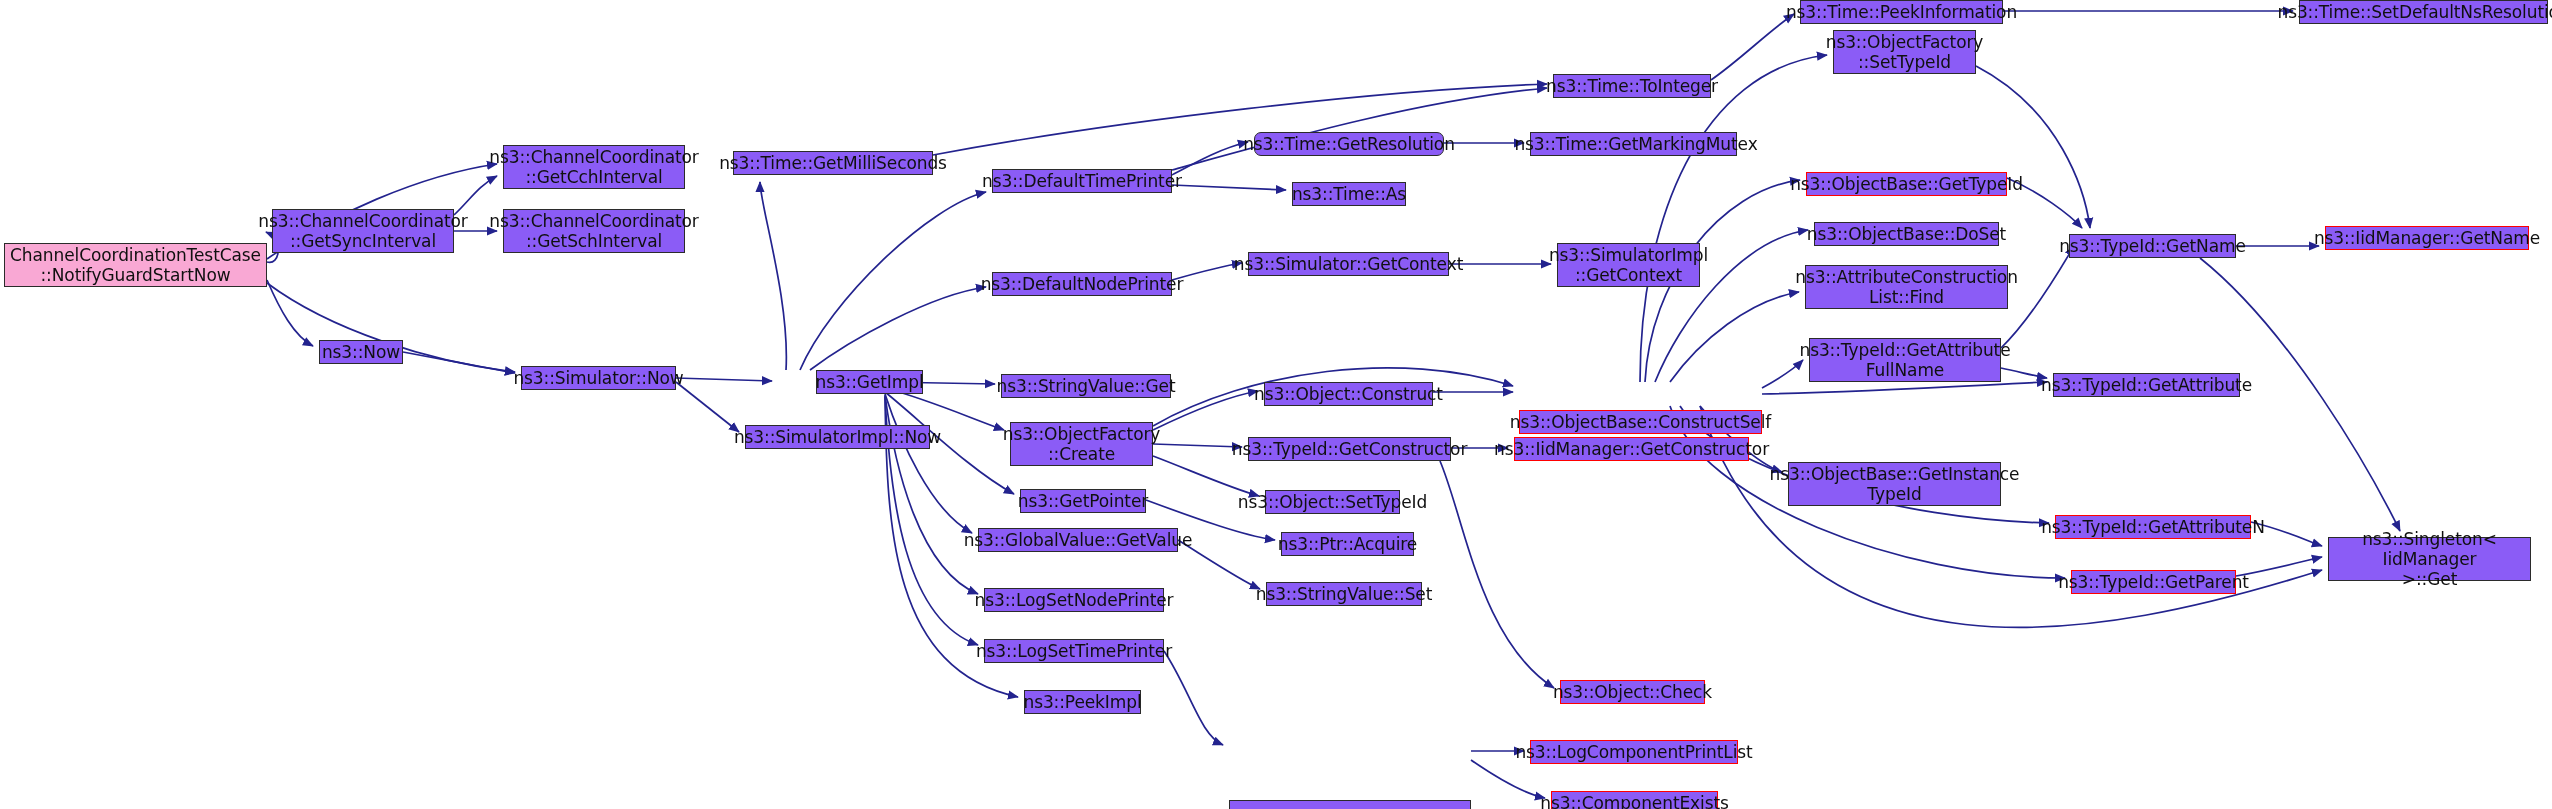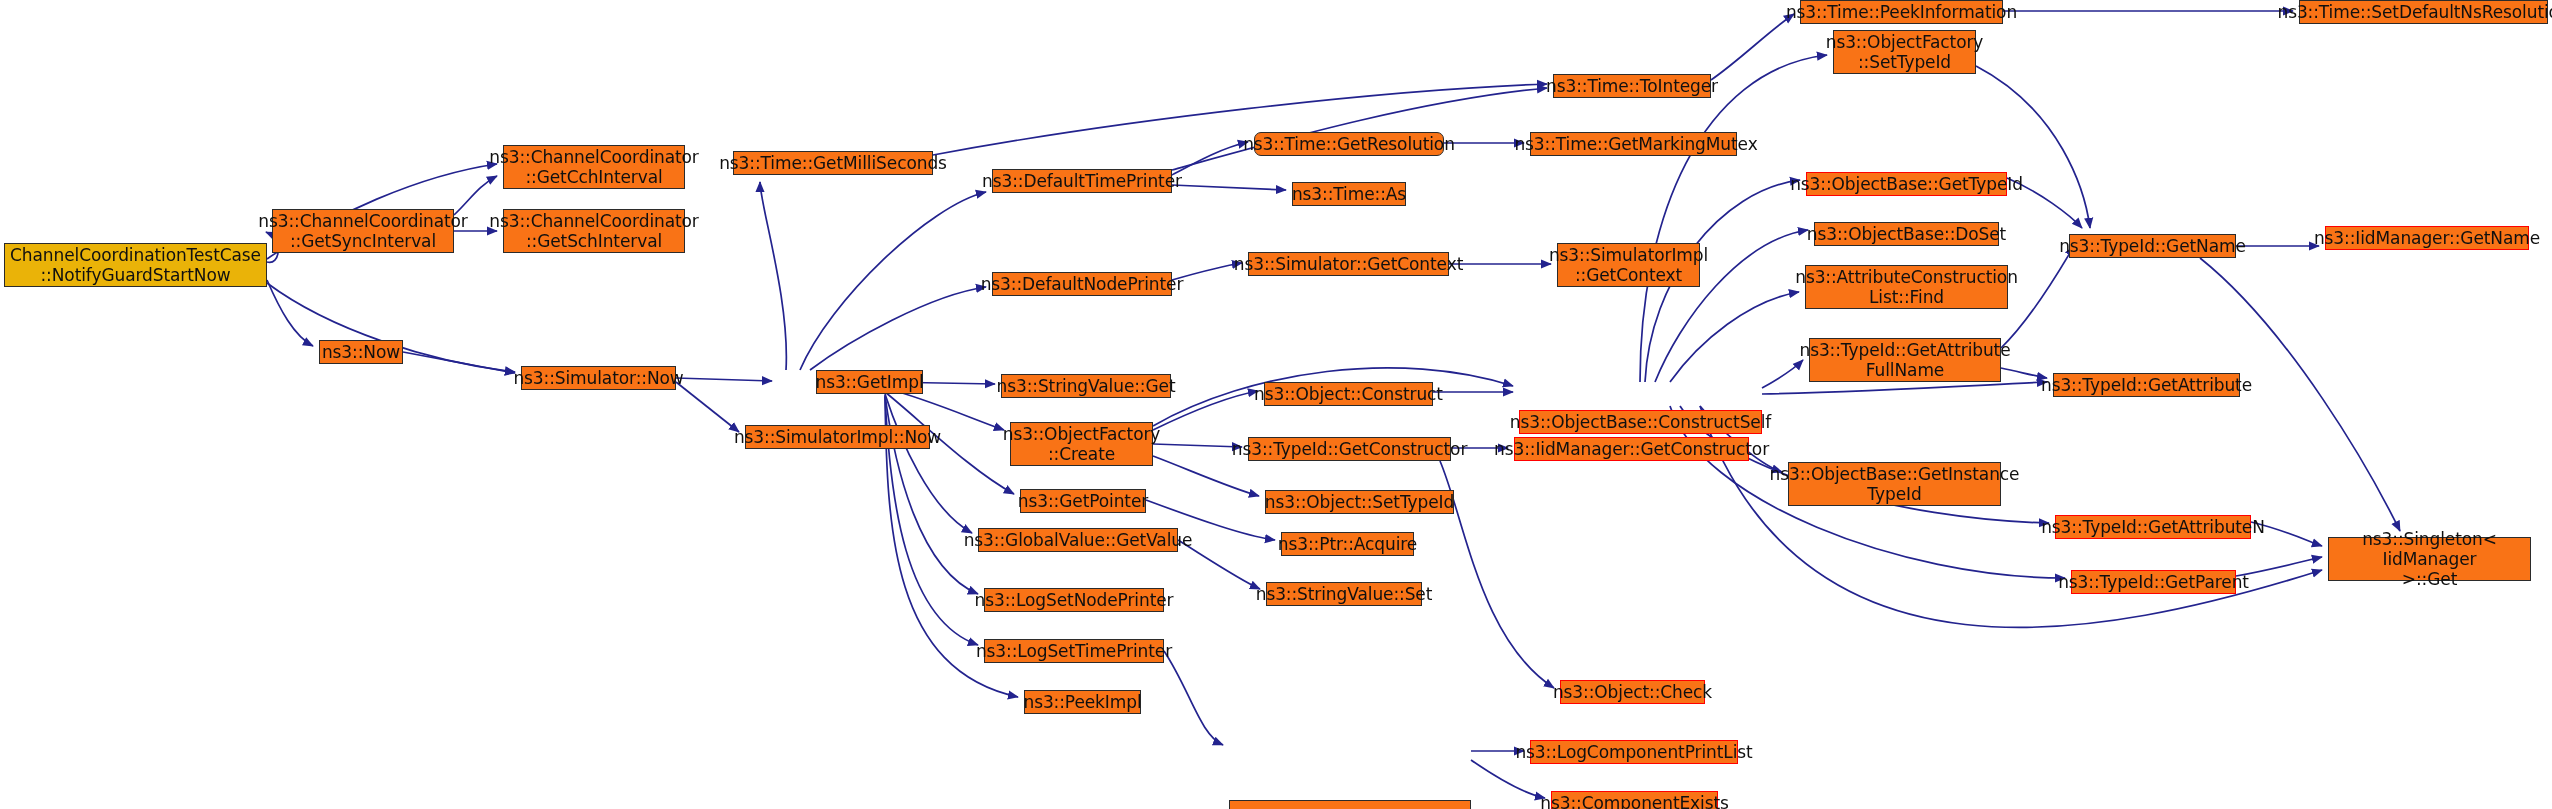--- a/index.html
+++ b/index.html
@@ -12,32 +12,32 @@
     overflow:hidden;
   }
   #edges{position:absolute;left:0;top:0;width:2552px;height:809px;}
   .node{
     position:absolute;
     box-sizing:border-box;
     display:flex;
     align-items:center;
     justify-content:center;
     text-align:center;
-    background:#f97316;
+    background:#8b5cf6;
     border:1px solid #2b2b2b;
     color:#101010;
     font-size:17px;
     line-height:20px;
     letter-spacing:-0.1px;
     white-space:pre-line;
     padding:1px 4px;
     z-index:5;
   }
   .node.red{border-color:#ff0000;}
-  .node.root{background:#eab308;border-color:#2b2b2b;}
+  .node.root{background:#f9a8d4;border-color:#2b2b2b;}
 </style>
 </head>
 <body>
 
 <div id="canvas">
   <svg id="edges" xmlns="http://www.w3.org/2000/svg">
     <defs>
       <marker id="arrow" viewBox="0 0 12 10" refX="11" refY="5" markerWidth="6.5" markerHeight="6.5" orient="auto-start-reverse">
         <path d="M 0 0 L 12 5 L 0 10 z" fill="#23238e"></path>
       </marker>
@@ -125,21 +125,21 @@
       <div class="node" style="left: 1020px; top: 489px; width: 126px; height: 24px;">ns3::GetPointer</div>
       <div class="node" style="left: 978px; top: 528px; width: 200px; height: 24px;">ns3::GlobalValue::GetValue</div>
       <div class="node" style="left: 984px; top: 588px; width: 180px; height: 24px;">ns3::LogSetNodePrinter</div>
       <div class="node" style="left: 984px; top: 639px; width: 180px; height: 24px;">ns3::LogSetTimePrinter</div>
       <div class="node" style="left: 1024px; top: 690px; width: 117px; height: 24px;">ns3::PeekImpl</div>
       <div class="node" style="left: 1254px; top: 132px; width: 190px; height: 24px; border-radius: 7px;">ns3::Time::GetResolution</div>
       <div class="node" style="left: 1292px; top: 182px; width: 114px; height: 24px;">ns3::Time::As</div>
       <div class="node" style="left: 1248px; top: 252px; width: 201px; height: 24px;">ns3::Simulator::GetContext</div>
       <div class="node" style="left: 1264px; top: 382px; width: 169px; height: 24px;">ns3::Object::Construct</div>
       <div class="node" style="left: 1248px; top: 437px; width: 203px; height: 24px;">ns3::TypeId::GetConstructor</div>
-      <div class="node" style="left: 1265px; top: 490px; width: 189px; height: 24px;">ns3::Object::SetTypeId</div>
+      <div class="node" style="left: 1265px; top: 490px; width: 135px; height: 24px;">ns3::Object::SetTypeId</div>
       <div class="node" style="left: 1281px; top: 532px; width: 133px; height: 24px;">ns3::Ptr::Acquire</div>
       <div class="node" style="left: 1266px; top: 582px; width: 156px; height: 24px;">ns3::StringValue::Set</div>
       <div class="node" style="left: 1229px; top: 772px; width: 242px; height: 42px; margin-top: 28px;">ns3::CheckEnvironmentVariables</div>
       <div class="node" style="left: 1553px; top: 74px; width: 158px; height: 24px;">ns3::Time::ToInteger</div>
       <div class="node" style="left: 1530px; top: 132px; width: 207px; height: 24px; padding-left: 9px;">ns3::Time::GetMarkingMutex</div>
       <div class="node" style="left: 1557px; top: 243px; width: 143px; height: 44px; text-align: center;">ns3::SimulatorImpl
 ::GetContext</div>
       <div class="node red" style="left: 1519px; top: 382px; width: 243px; height: 24px; margin-top: 28px;">ns3::ObjectBase::ConstructSelf</div>
       <div class="node red" style="left: 1514px; top: 437px; width: 235px; height: 24px;">ns3::IidManager::GetConstructor</div>
       <div class="node red" style="left: 1560px; top: 680px; width: 145px; height: 24px;">ns3::Object::Check</div>

